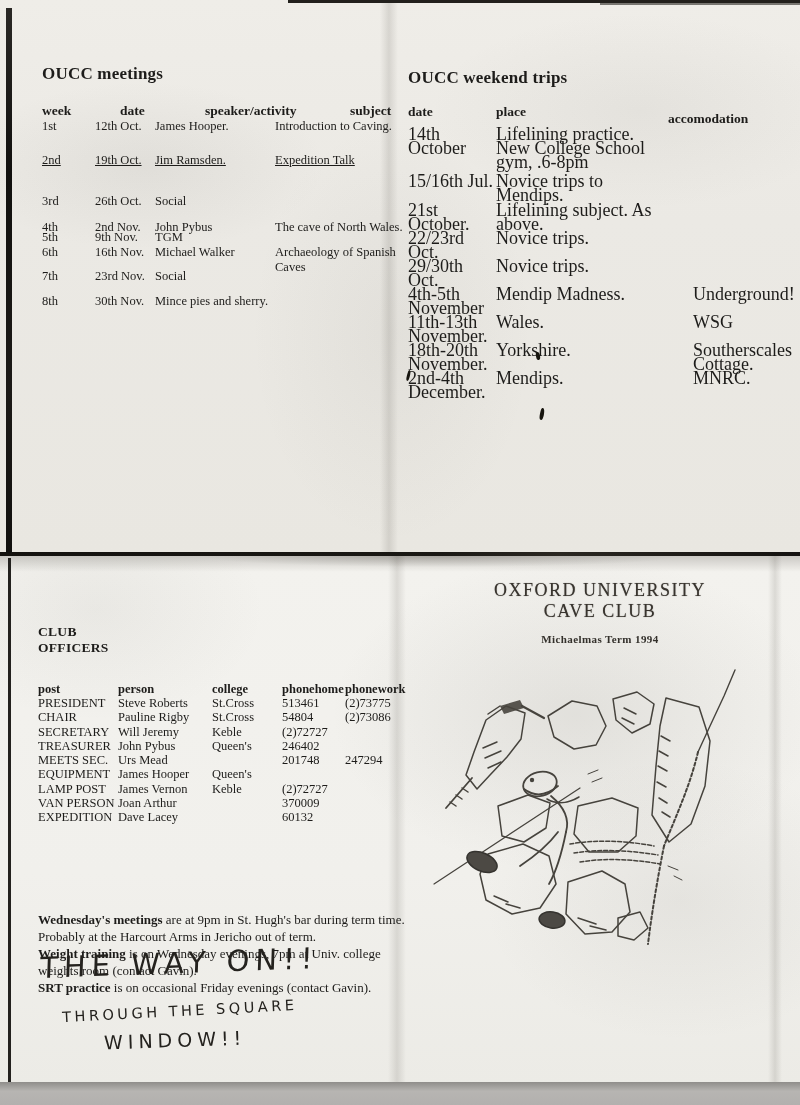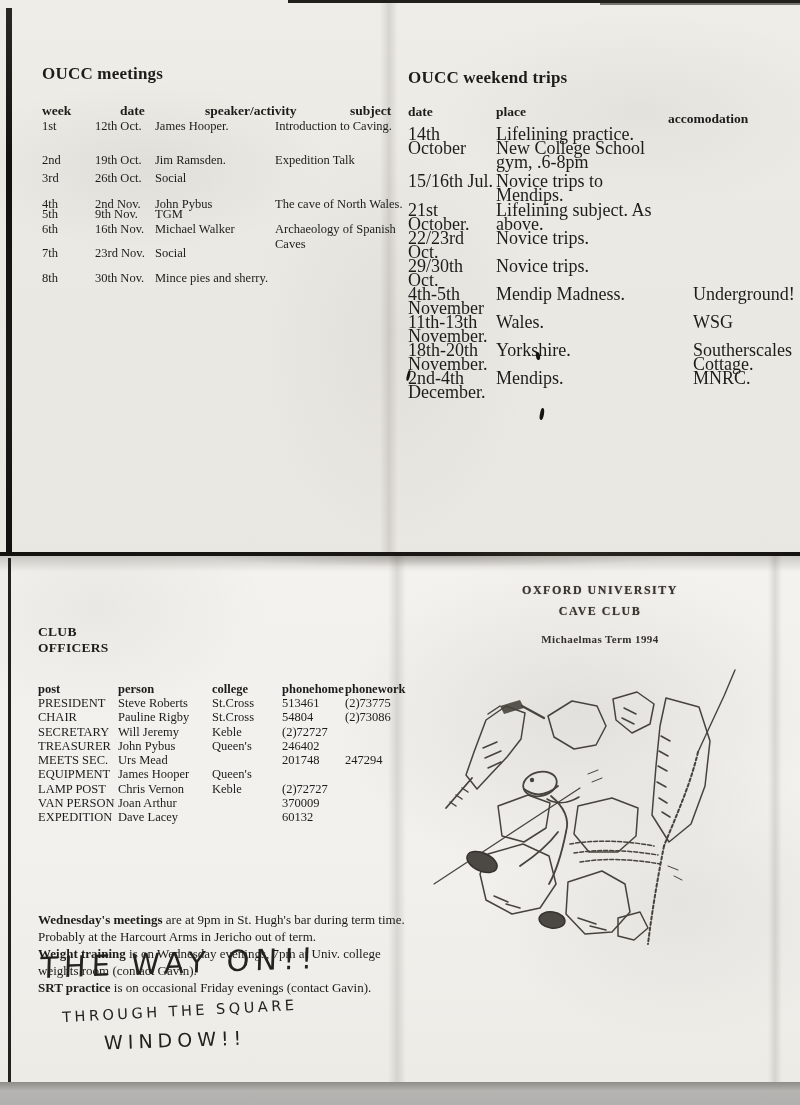--- a/index.html
+++ b/index.html
@@ -42,21 +42,21 @@
   
   .sec-title{font-size:17px;font-weight:bold;letter-spacing:.2px;}
   .tbl{font-size:12.5px;line-height:15px;}
   .hdr{font-weight:bold;}
   
   .meetings{position:absolute;left:42px;top:64px;width:350px;}
   .m-grid{display:grid;grid-template-columns:53px 60px 120px 135px;gap:25px;}
   .m-head{margin-top:19px;font-size:13.5px;}
   .m-row{display:grid;grid-template-columns:53px 60px 120px 135px;margin-bottom:19px;}
   .m-rows{margin-top:1px;}
-  .m-row:nth-child(2){margin-bottom:3px;}
+  .m-row:nth-child(2){margin-bottom:26px;text-decoration:underline;}
   .m-row:nth-child(3){margin-bottom:11px;}
   .m-row:nth-child(4){margin-bottom:-5px;}
   .m-row:nth-child(5){margin-bottom:0;}
   .m-row:nth-child(6){margin-bottom:-6px;}
   .m-row:nth-child(7){margin-bottom:10px;}
   
   .trips{position:absolute;left:408px;top:68px;width:380px;}
   .t-grid{display:grid;grid-template-columns:88px 172px 120px;}
   .t-head{margin-top:16px;font-size:13.5px;}
   .t-head .late{padding-top:7px;}
@@ -71,21 +71,21 @@
   .o-head{margin-top:26px;display:grid;grid-template-columns:80px 94px 70px 63px 70px;font-size:12.5px;line-height:14px;}
   .o-head .cell{display:flex;flex-direction:row;justify-content:flex-start;}
   .o-rows{margin-top:0;font-size:12.5px;line-height:14.3px;}
   .o-row{display:grid;grid-template-columns:80px 94px 70px 63px 70px;}
   
   .notes{position:absolute;left:38px;top:356px;width:368px;font-size:13px;line-height:16.5px;}
   .notes p{margin:0 0 1px 0;}
   .notes .lead{font-weight:bold;}
   
   .masthead{position:absolute;left:410px;top:24px;width:380px;text-align:center;}
-  .mast-line{font-size:12px;font-weight:bold;letter-spacing:1.5px;color:#38342e;line-height:21px;text-shadow:0 0 1px rgba(55,50,45,.55);}
+  .mast-line{font-size:18px;font-weight:normal;letter-spacing:1.5px;color:#38342e;line-height:21px;text-shadow:0 0 1px rgba(55,50,45,.55);}
   .mast-term{margin-top:11px;font-size:11px;font-weight:bold;color:#33302b;letter-spacing:.4px;}
   
   .illustration{position:absolute;left:428px;top:100px;width:354px;height:295px;}
   
   .hand{font-family:"DejaVu Sans",sans-serif;color:#24221e;}
   .slogan1{position:absolute;left:40px;top:390px;font-size:29px;letter-spacing:6px;transform:rotate(-2deg) skewX(-4deg);}
   .slogan2{position:absolute;left:62px;top:447px;font-size:14.5px;letter-spacing:3.5px;transform:rotate(-3deg);}
   .slogan3{position:absolute;left:104px;top:473px;font-size:19px;letter-spacing:5px;transform:rotate(-2deg);}
 </style>
 </head>
@@ -284,21 +284,21 @@
       </div>
         <div class="o-row">
         <span>EQUIPMENT</span>
         <span>James Hooper</span>
         <span>Queen's</span>
         <span></span>
         <span></span>
       </div>
         <div class="o-row">
         <span>LAMP POST</span>
-        <span>Chris Vernon</span>
+        <span>James Vernon</span>
         <span>Keble</span>
         <span>(2)72727</span>
         <span></span>
       </div>
         <div class="o-row">
         <span>VAN PERSON</span>
         <span>Joan Arthur</span>
         <span></span>
         <span>370009</span>
         <span></span>

